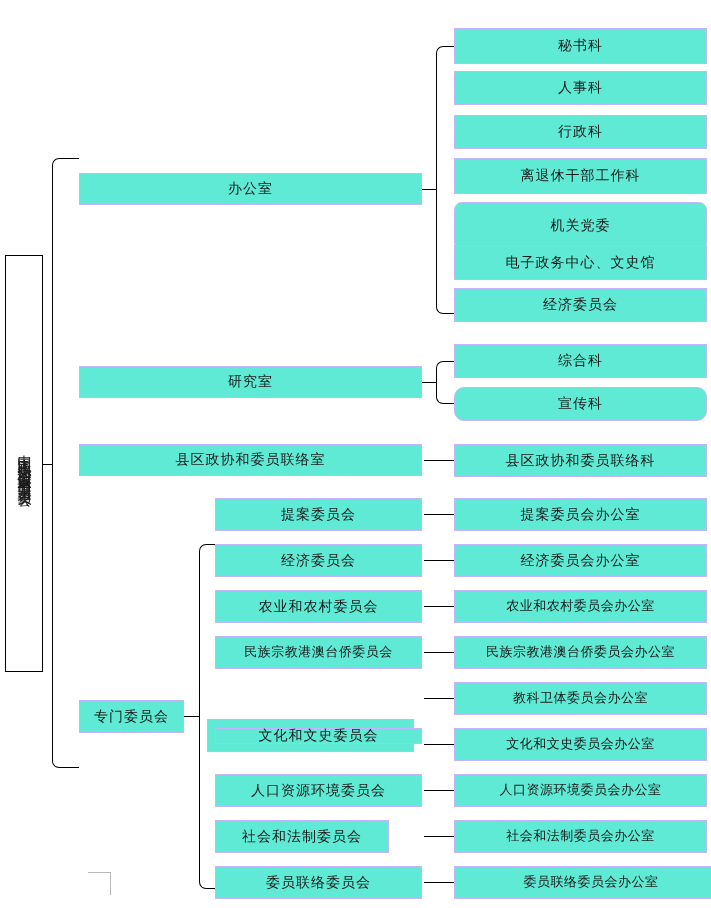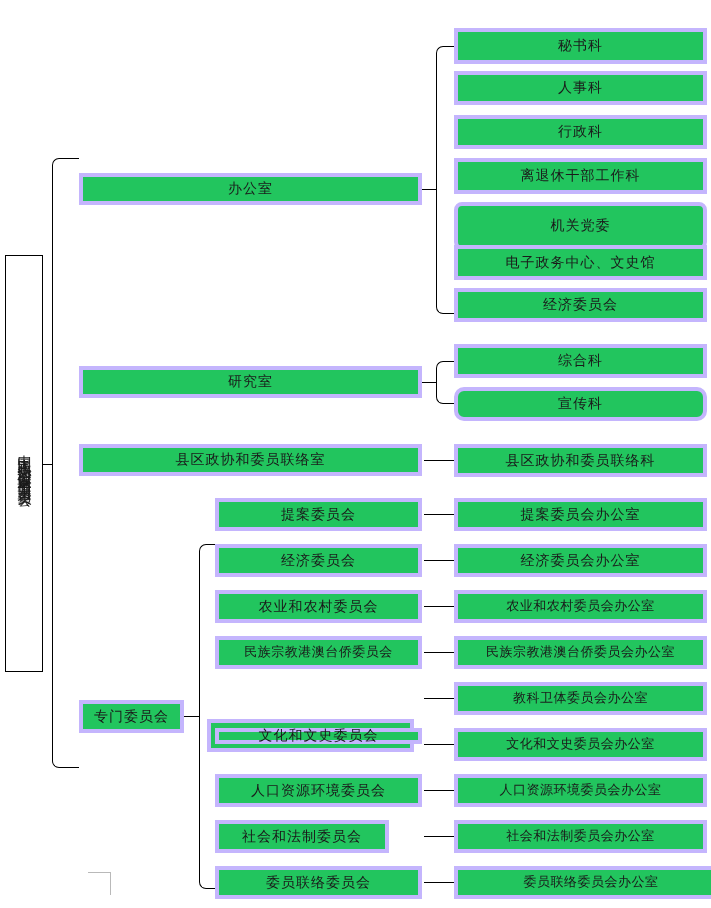--- a/index.html
+++ b/index.html
@@ -6,22 +6,22 @@
   body{
     width:711px;height:908px;position:relative;overflow:hidden;
     font-family:"Liberation Serif","DejaVu Serif",serif;
     color:#1a1a1a;
   }
   .canvas{position:absolute;left:0;top:0;width:711px;height:908px;}
 
   
   .box{
     position:absolute;
-    border:4px solid #c4b5fd;
-    background:#22c55e;
+    border:1px solid #c4b5fd;
+    background:#5eead4;
     display:flex;align-items:center;justify-content:center;
     font-size:14px;
     line-height:1.1;
     letter-spacing:1px;
     white-space:nowrap;
     box-sizing:border-box;
   }
   .box.small{font-size:13px;letter-spacing:0.5px;}
 
   

